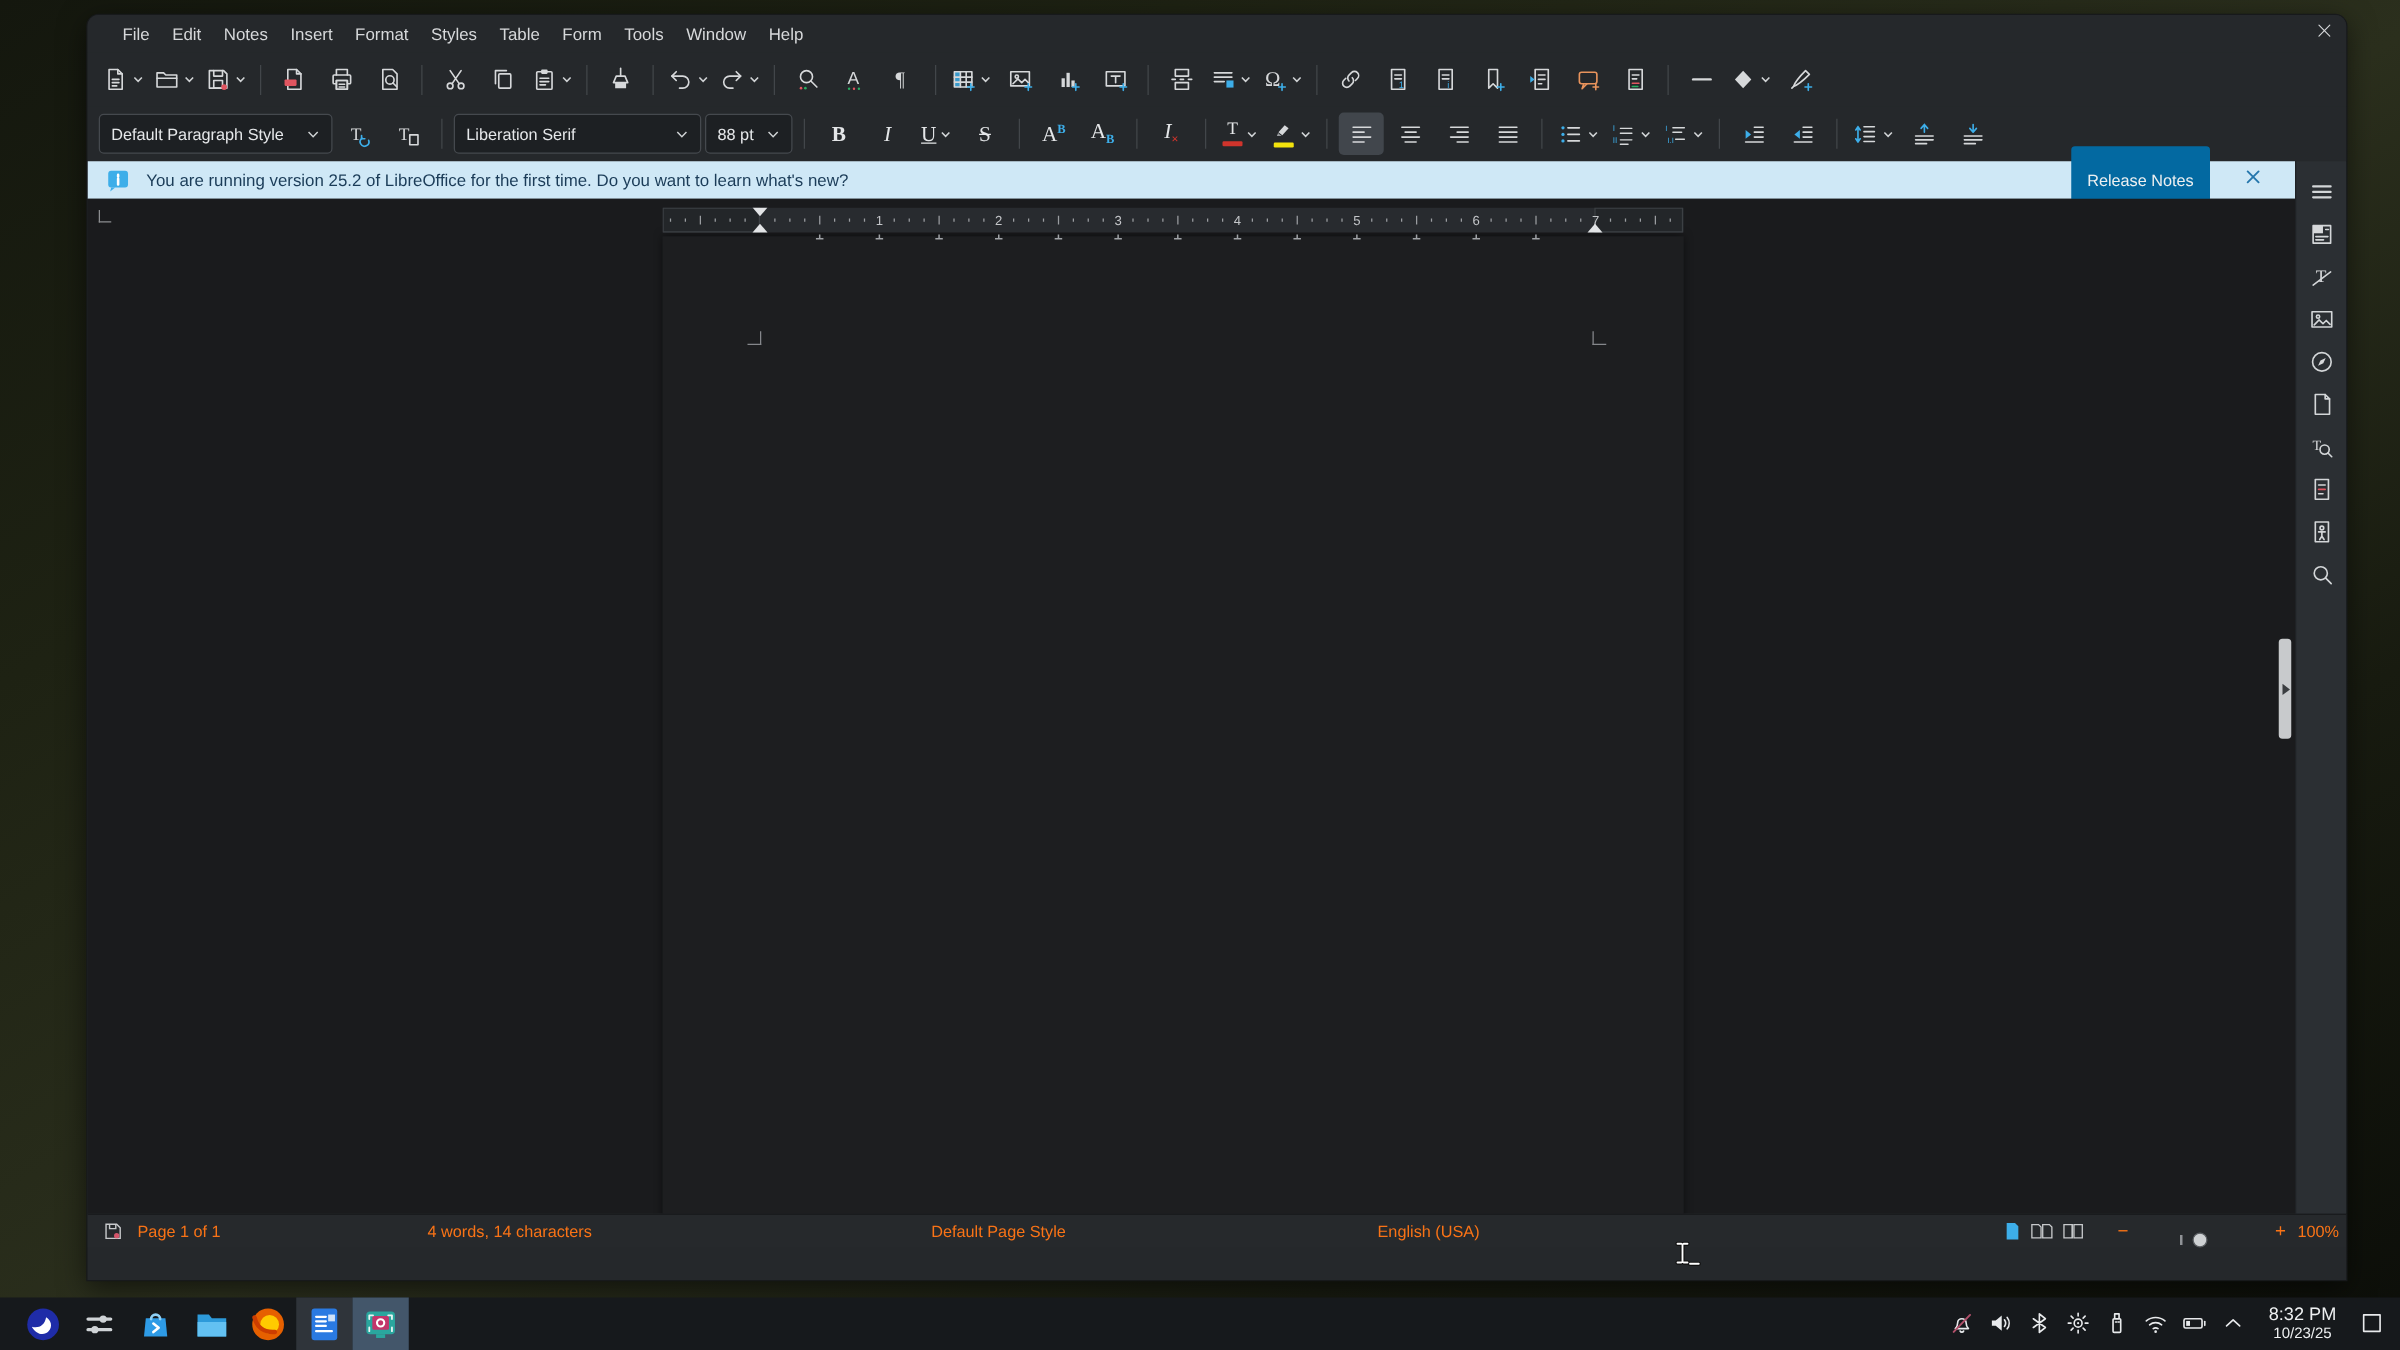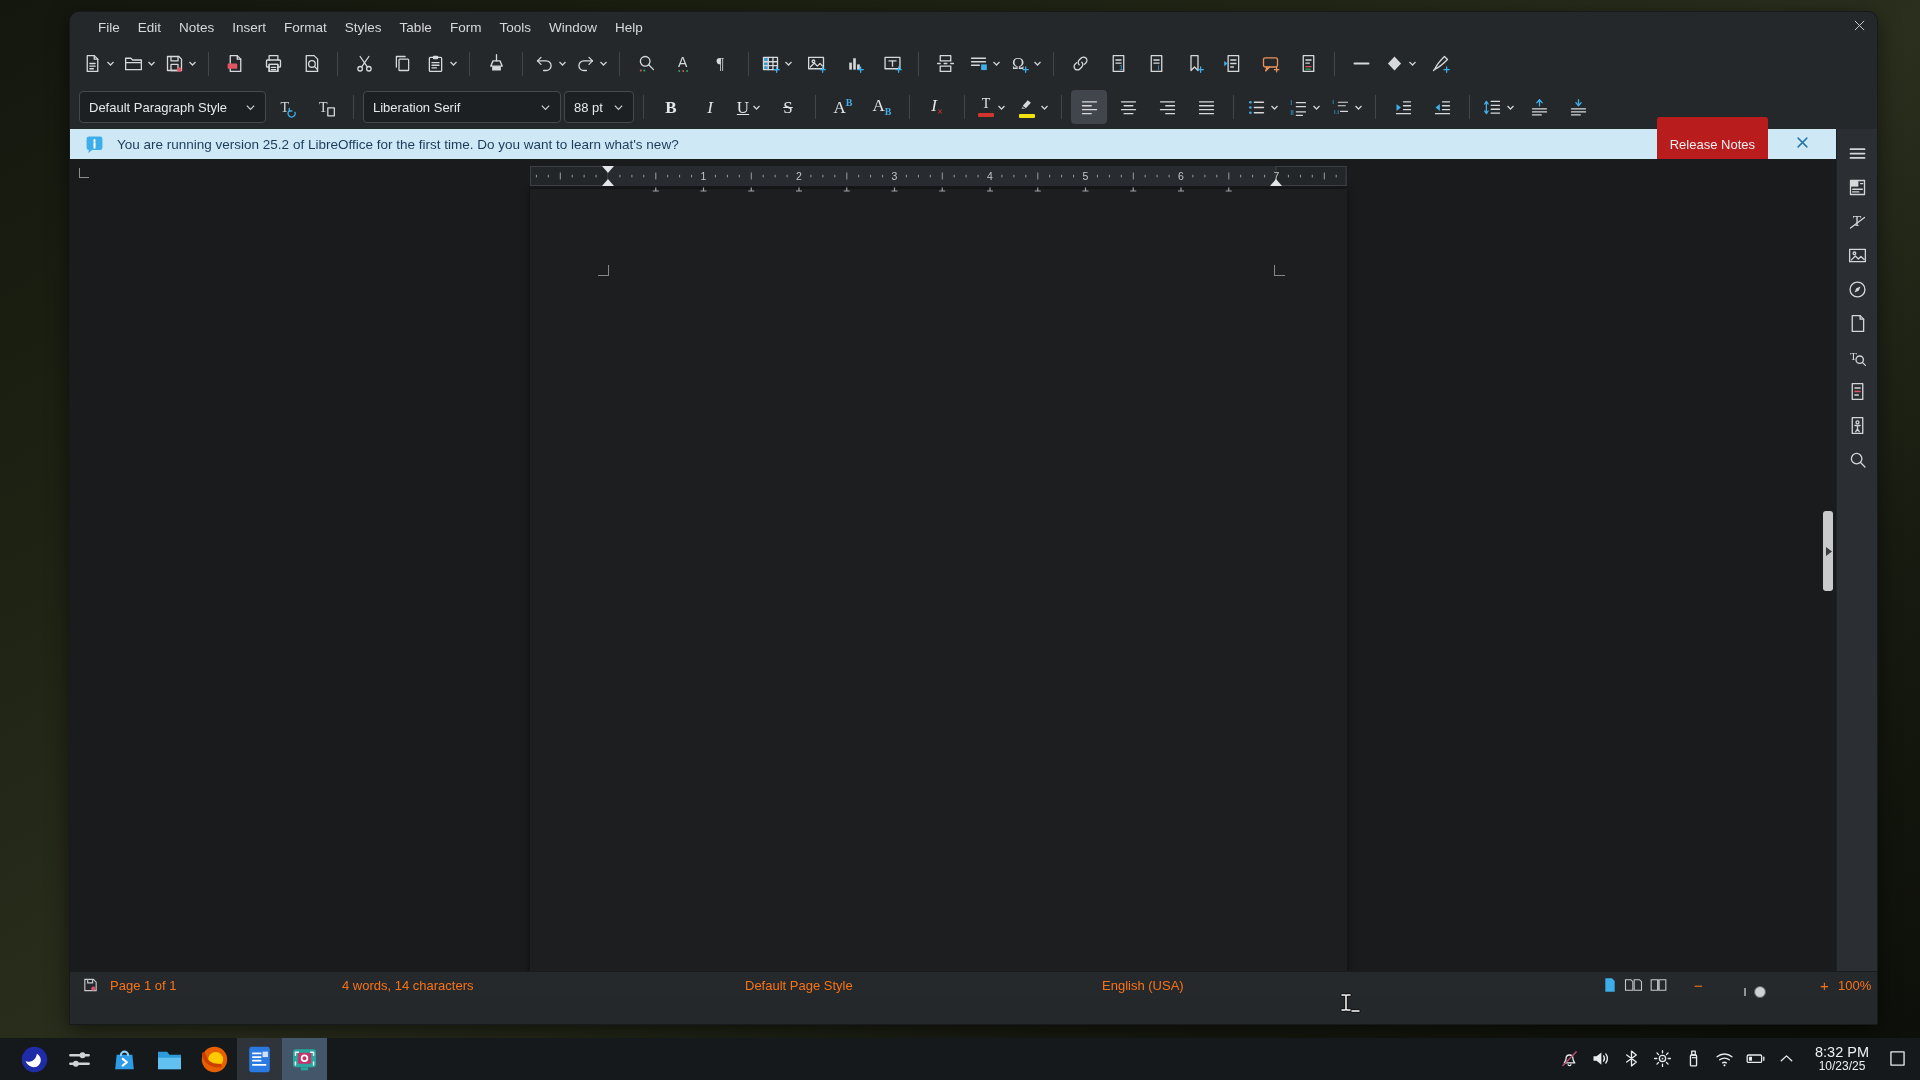--- a/index.html
+++ b/index.html
@@ -34,21 +34,21 @@
   .fl{font-family:"Liberation Serif",serif;font-size:17px;color:#e4e6e8;line-height:1}
   .fl.b{font-weight:bold}.fl.i{font-style:italic}.fl.u{text-decoration:underline}.fl.st{text-decoration:line-through}
   .fsmall{font-size:10px;color:#3daee9;font-weight:bold}
   .colcol{display:flex;flex-direction:column;align-items:center;gap:2px}
   .cbar{width:16px;height:4px;border-radius:1px}
   
   #workspace{display:flex;height:842px}
   #main{flex:1;display:flex;flex-direction:column;position:relative;min-width:0}
   #infobar{height:30px;background:#cfe8f6;display:flex;align-items:center;gap:13px;padding-left:15px;flex:none}
   #infobar .msg{font-size:13.5px;color:#1b3c58}
-  #release-notes{margin-left:auto;background:#b91c1c;color:#eef0f1;font-size:13px;padding:20px 13px;border-radius:3px;flex:none}
+  #release-notes{margin-left:auto;background:#0369a1;color:#eef0f1;font-size:13px;padding:20px 13px;border-radius:3px;flex:none}
   #infobar-close{margin:0 26px 0 14px;flex:none}
   #infobar-close svg{width:15px;height:15px;stroke:#2476ac;stroke-width:2.4;fill:none;stroke-linecap:round}
   
   #docarea{position:relative;flex:1;background:#1a1b1d;overflow:hidden}
   #page{position:absolute;left:460px;top:30px;width:817px;height:900px;background:#1d1e20;box-shadow:0 0 7px rgba(0,0,0,.55)}
   #ruler{position:absolute;left:460px;top:7px;width:817px;height:26px}
   #rcorner{position:absolute;left:9px;top:9px;width:9px;height:9px;border-left:1.5px solid #8b8d90;border-bottom:1.5px solid #8b8d90}
   .cmark{position:absolute;width:10px;height:10px}
   #cm-l{left:528px;top:106px;border-right:1.3px solid #85878b;border-bottom:1.3px solid #85878b}
   #cm-r{left:1204px;top:106px;border-left:1.3px solid #85878b;border-bottom:1.3px solid #85878b}

